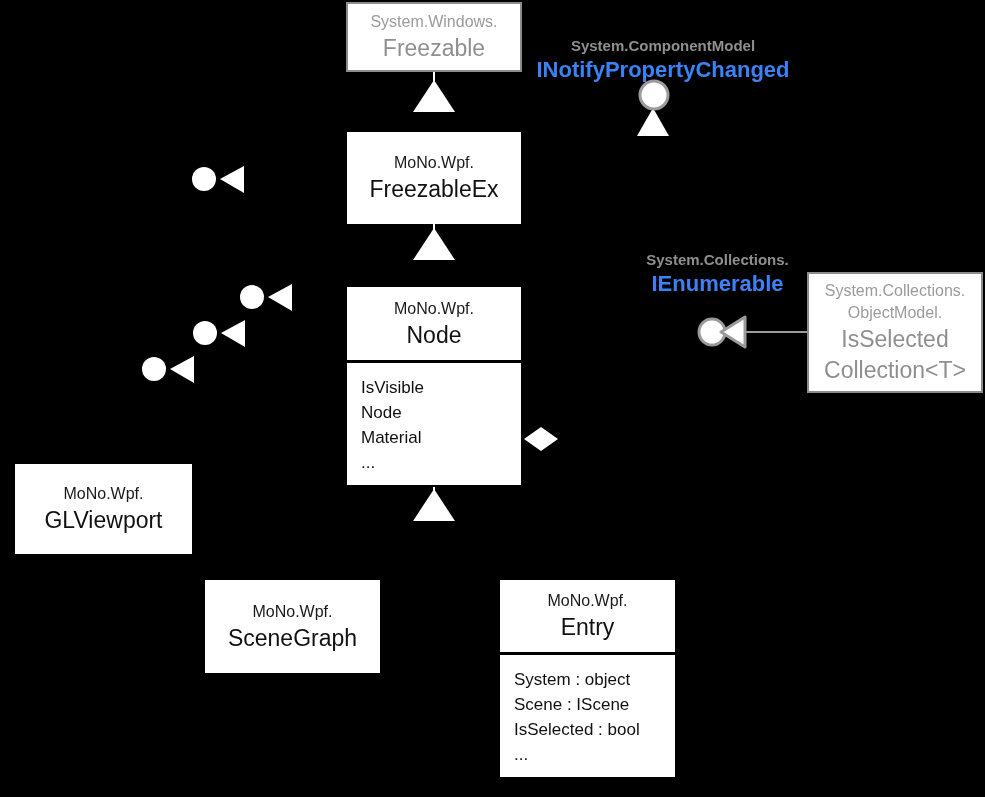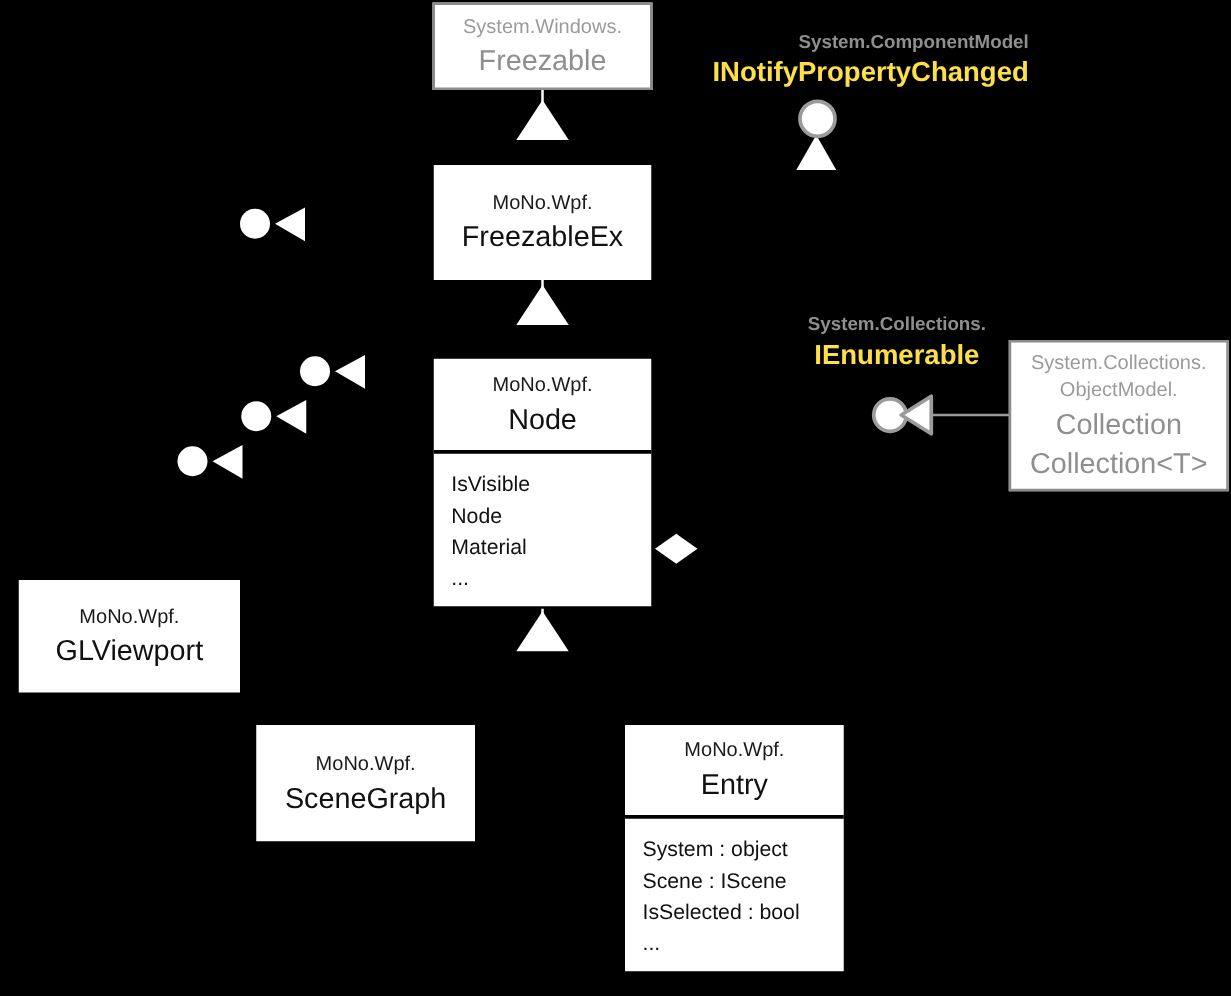--- a/index.html
+++ b/index.html
@@ -75,21 +75,21 @@
   }
   .iface-label .ns-line {
     font-size: 15px;
     line-height: 20px;
     color: #8f8f8f;
     font-weight: bold;
   }
   .iface-label .name-line {
     font-size: 22px;
     line-height: 28px;
-    color: #fde047;
+    color: #3b82f6;
     font-weight: bold;
   }
 
   
   #wires {
     position: absolute;
     left: 0;
     top: 0;
     width: 985px;
     height: 797px;
@@ -180,26 +180,26 @@
       <div class="attr-line">Scene : IScene</div>
       <div class="attr-line">IsSelected : bool</div>
       <div class="attr-line">...</div>
     </div>
   </div>
 
   <div class="uml-box external" style="left:807px; top:272px; width:176px; height:121px;">
     <div class="section header" style="flex:1 1 auto;">
       <div class="ns">System.Collections.</div>
       <div class="ns">ObjectModel.</div>
-      <div class="cls">Collection</div>
+      <div class="cls">IsSelected</div>
       <div class="cls">Collection&lt;T&gt;</div>
     </div>
   </div>
 
-  <div class="iface-label" style="left:503px; top:24px; width:320px;text-align:right;">
+  <div class="iface-label" style="left:503px; top:36px; width:320px;">
     <div class="ns-line">System.ComponentModel</div>
     <div class="name-line">INotifyPropertyChanged</div>
   </div>
 
   <div class="iface-label" style="left:605px; top:250px; width:225px;">
     <div class="ns-line">System.Collections.</div>
     <div class="name-line">IEnumerable</div>
   </div>
 
   <svg class="lollipop" style="left:635px; top:77px;" width="38" height="36" viewBox="0 0 38 36" xmlns="http://www.w3.org/2000/svg">

